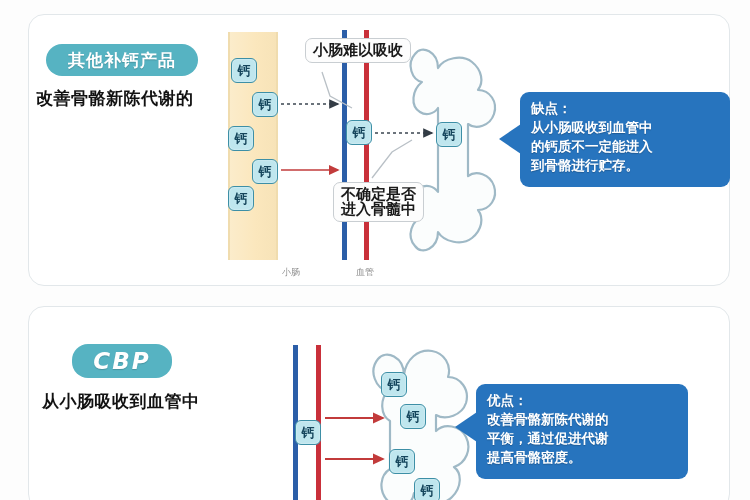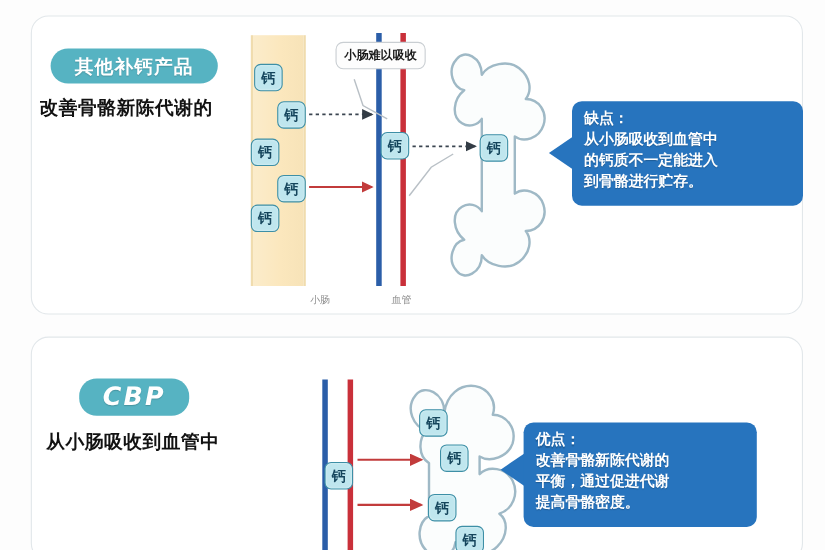--- a/index.html
+++ b/index.html
@@ -101,21 +101,21 @@
   .bone { position: absolute; }
 
   
   .callout-white {
     position: absolute;
     background: #fdfdfd;
     border: 1.4px solid #c9ced2;
     border-radius: 7px;
     color: #1a1a1a;
     font-weight: bold;
-    font-size: 11px;
+    font-size: 15px;
     line-height: 15px;
     padding: 4px 7px;
     white-space: pre-line;
     text-align: center;
   }
   #callout-hard   { left: 305px; top: 38px;  }
   #callout-marrow { left: 333px; top: 182px; }
 
   
   .callout-blue {
@@ -180,20 +180,22 @@
   <div class="ca" style="left:231px; top:58px;">钙</div>
   <div class="ca" style="left:252px; top:92px;">钙</div>
   <div class="ca" style="left:228px; top:126px;">钙</div>
   <div class="ca" style="left:252px; top:159px;">钙</div>
   <div class="ca" style="left:228px; top:186px;">钙</div>
 
   <div class="ca" style="left:346px; top:120px;">钙</div>
   <div class="ca" style="left:436px; top:122px;">钙</div>
 
   <div class="callout-white" id="callout-hard">小肠难以吸收</div>
+  <div class="callout-white" id="callout-marrow">不确定是否
+进入骨髓中</div>
 
   <div class="blue-tail" id="tail-con"></div>
   <div class="callout-blue" id="callout-con">缺点：
 从小肠吸收到血管中
 的钙质不一定能进入
 到骨骼进行贮存。</div>
 
   <div class="card" id="card-bottom"></div>
 
   <div class="badge" id="badge-bottom">CBP</div>

